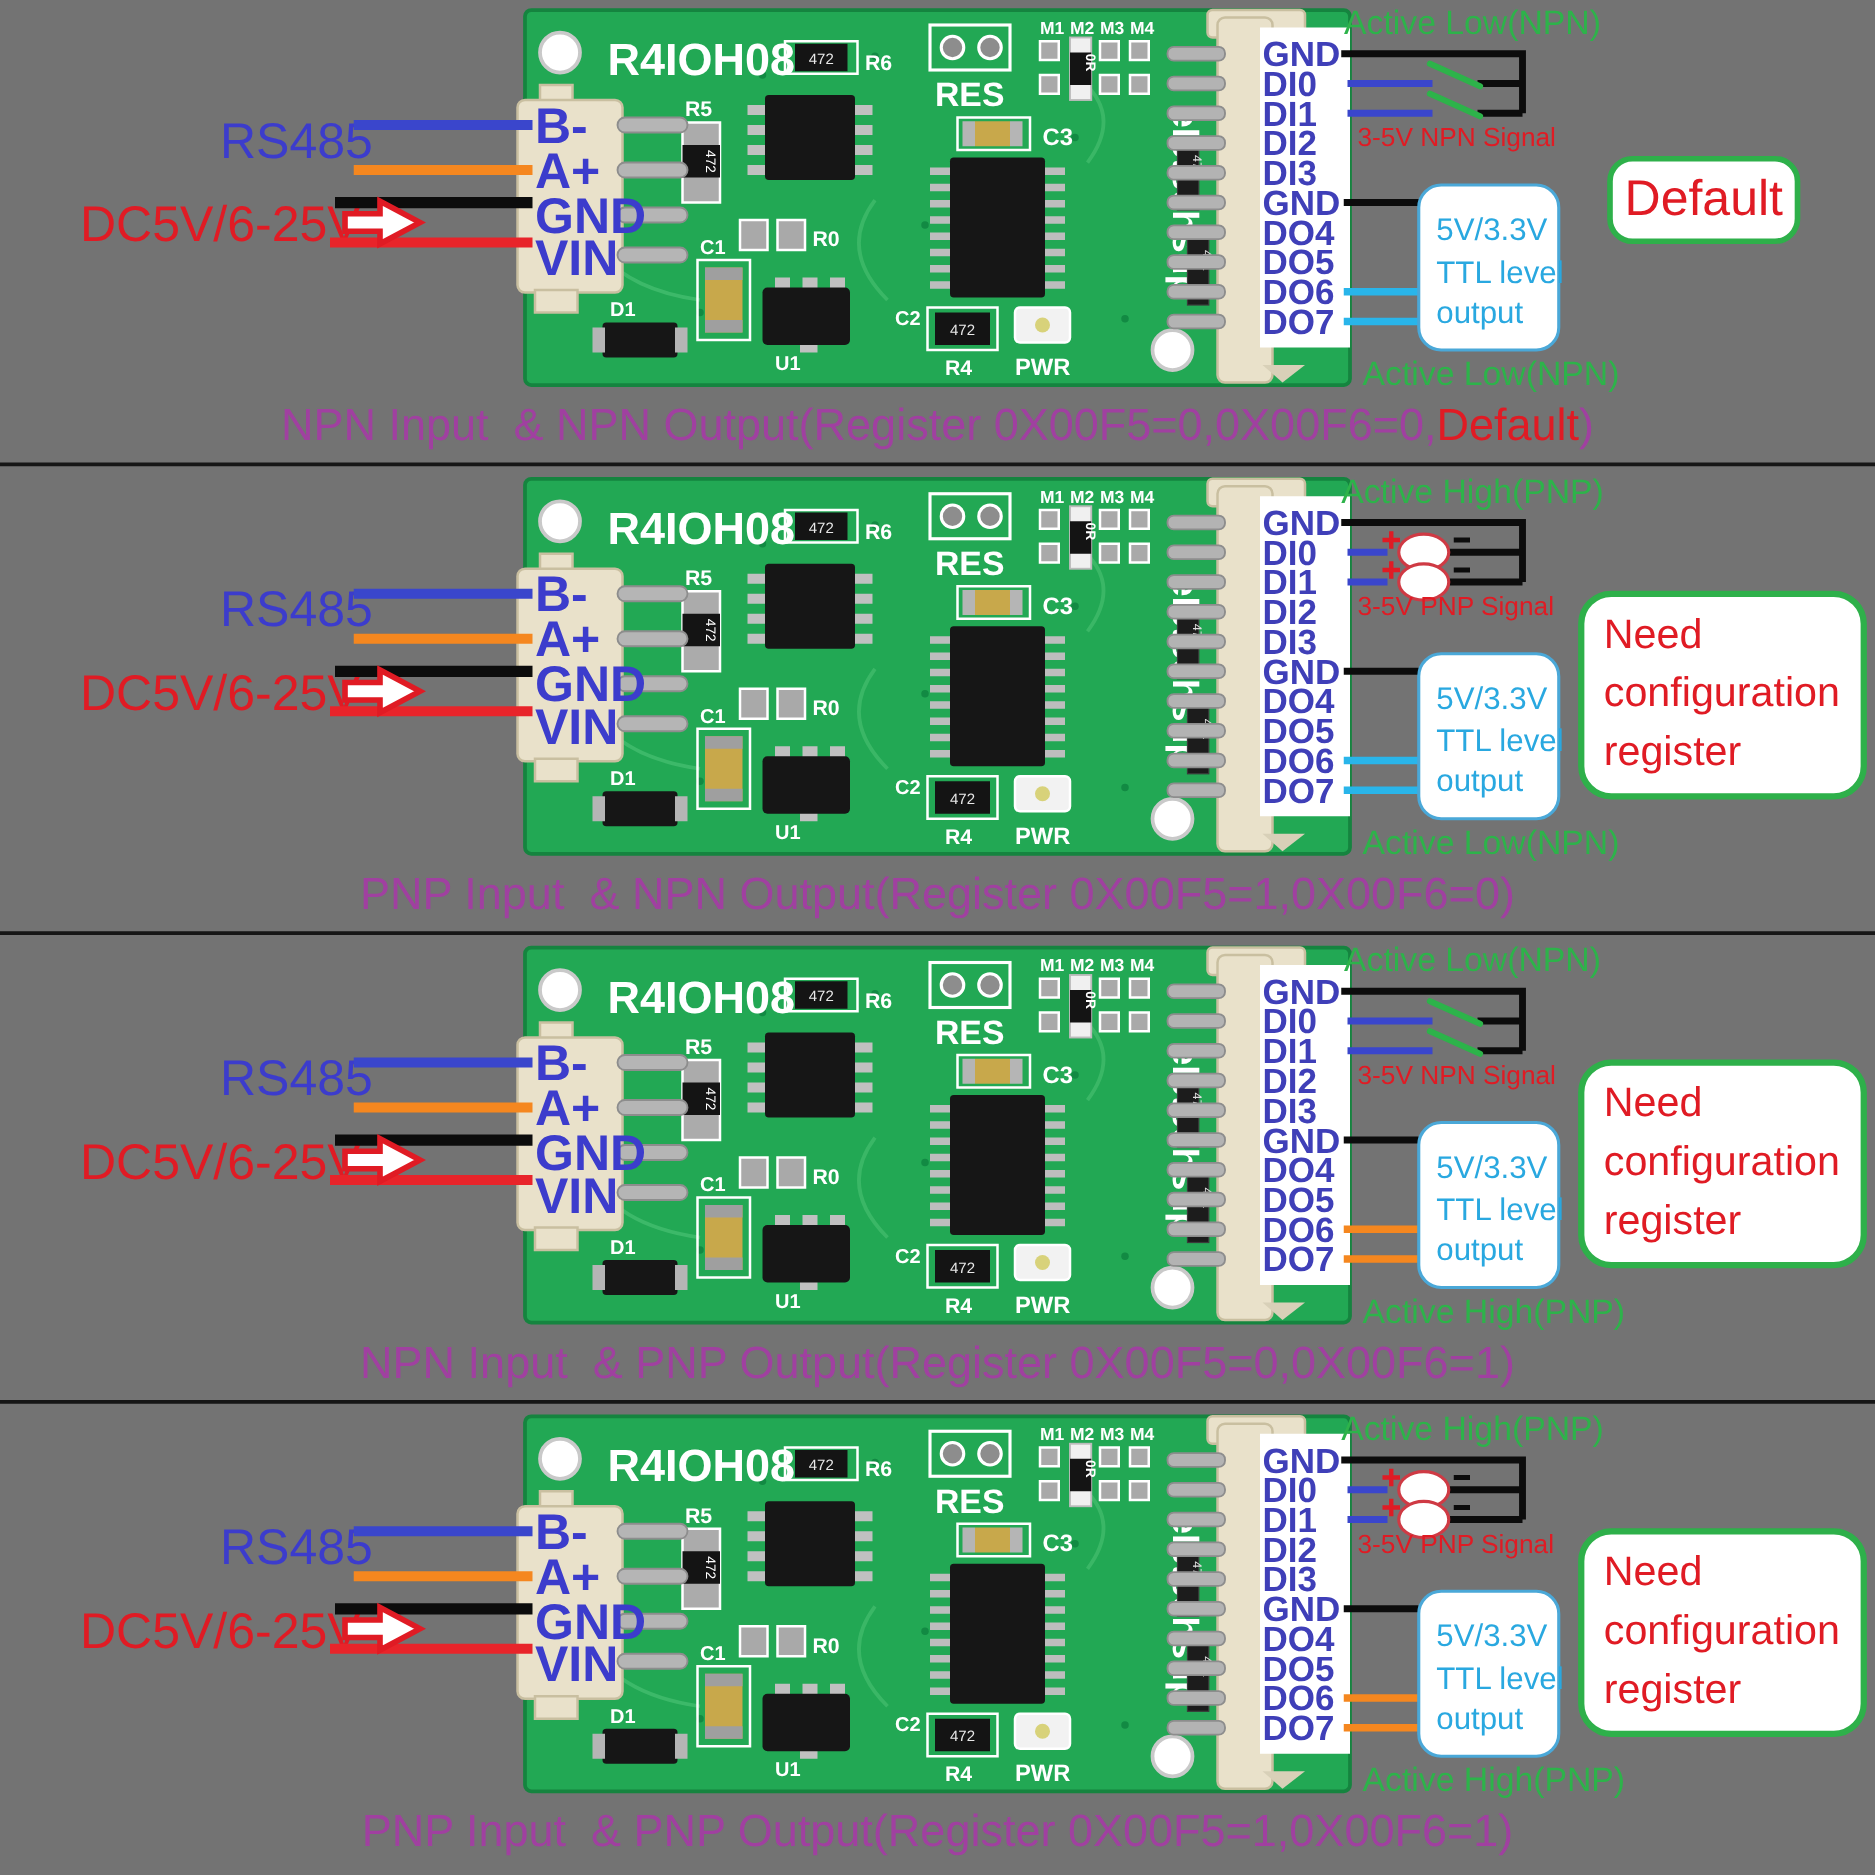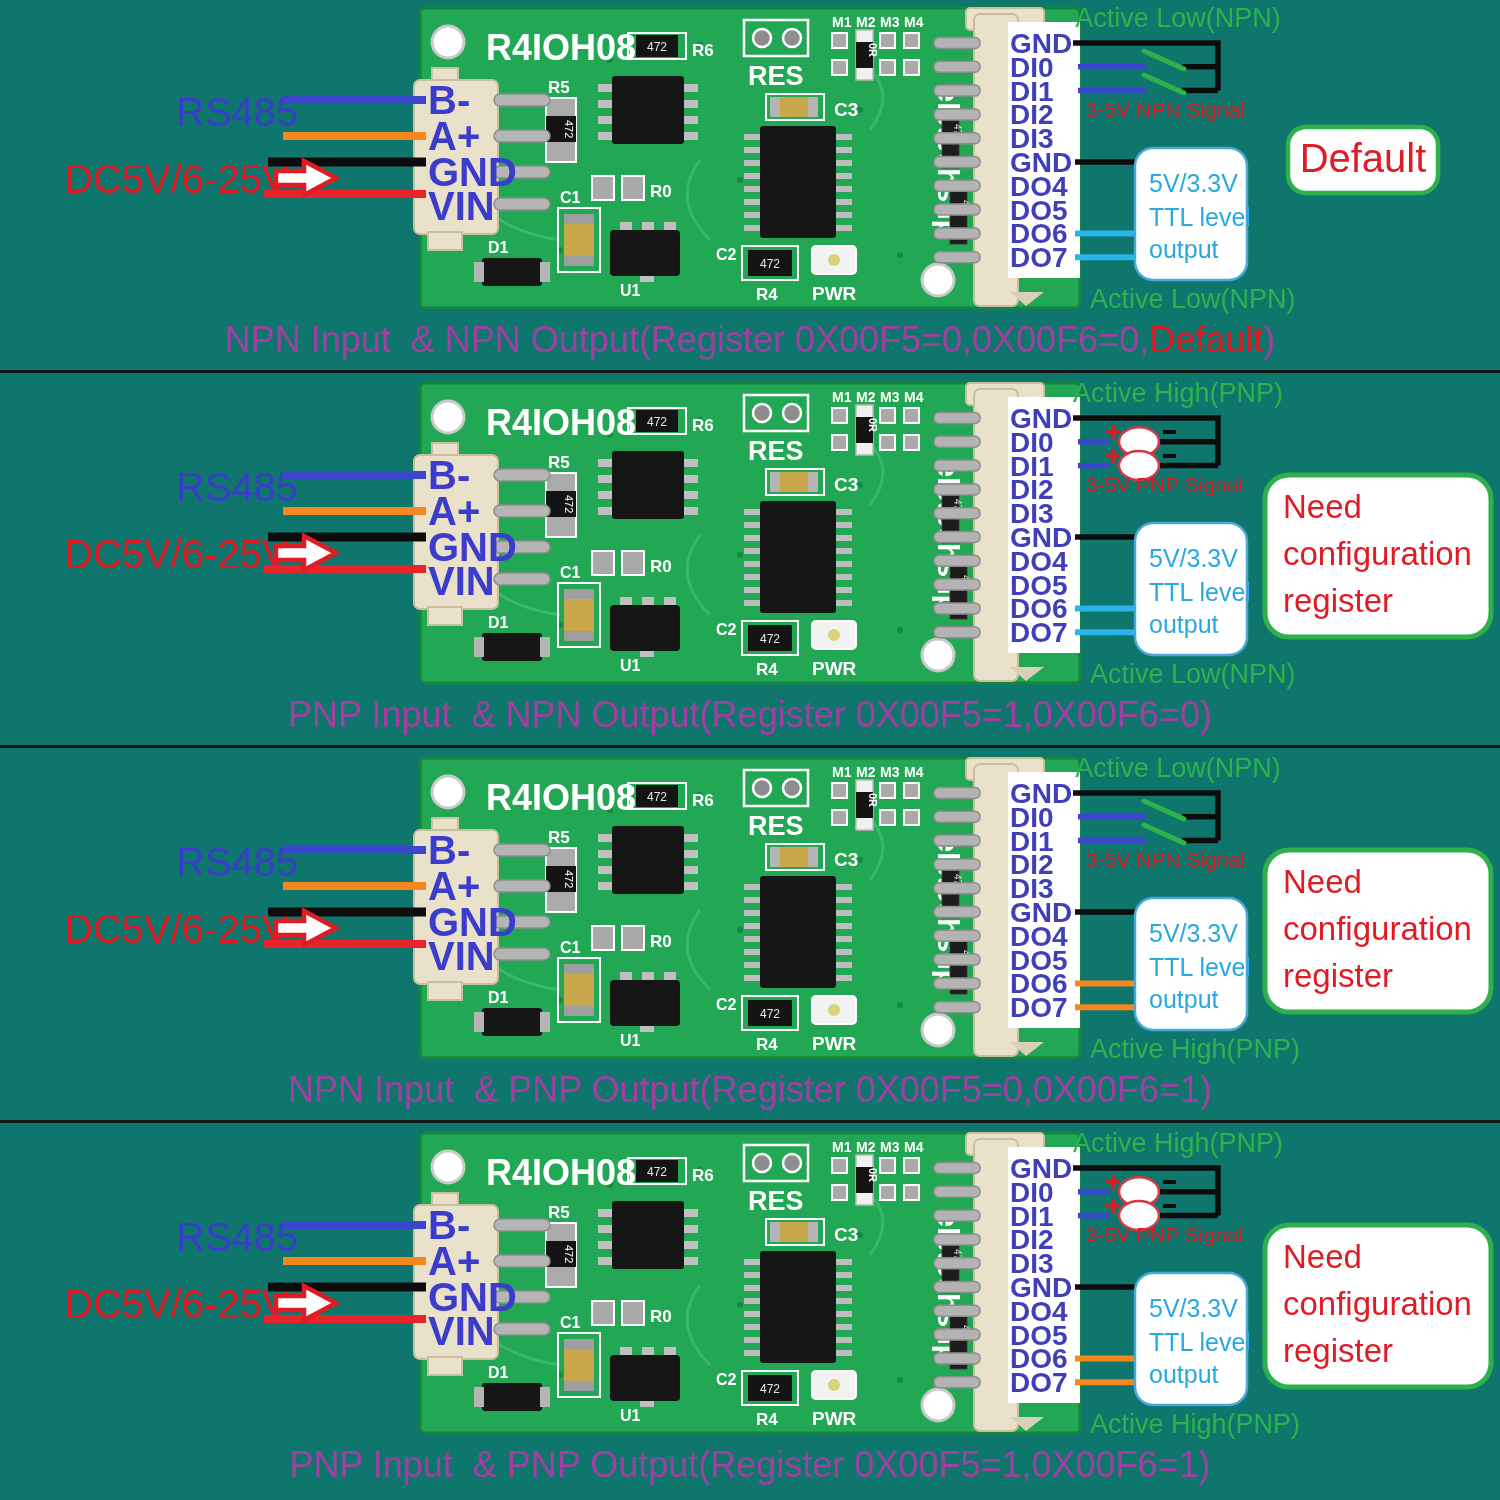--- a/index.html
+++ b/index.html
@@ -1,16 +1,16 @@
 <!DOCTYPE html>
 <html><head>
 <meta charset="utf-8">
 <style>
   html,body{margin:0;padding:0;background:#ffffff;}
-  .stage{position:relative;width:1500px;height:1500px;background:#0f766e;overflow:hidden;
+  .stage{position:relative;width:1500px;height:1500px;background:#737373;overflow:hidden;
          font-family:"Liberation Sans",sans-serif;}
   .panel{display:block;width:1500px;height:375px;}
   svg text{font-family:"Liberation Sans",sans-serif;}
   .caption{white-space:pre;}
 </style>
 </head>
 <body>
 
 <div class="stage">
 

